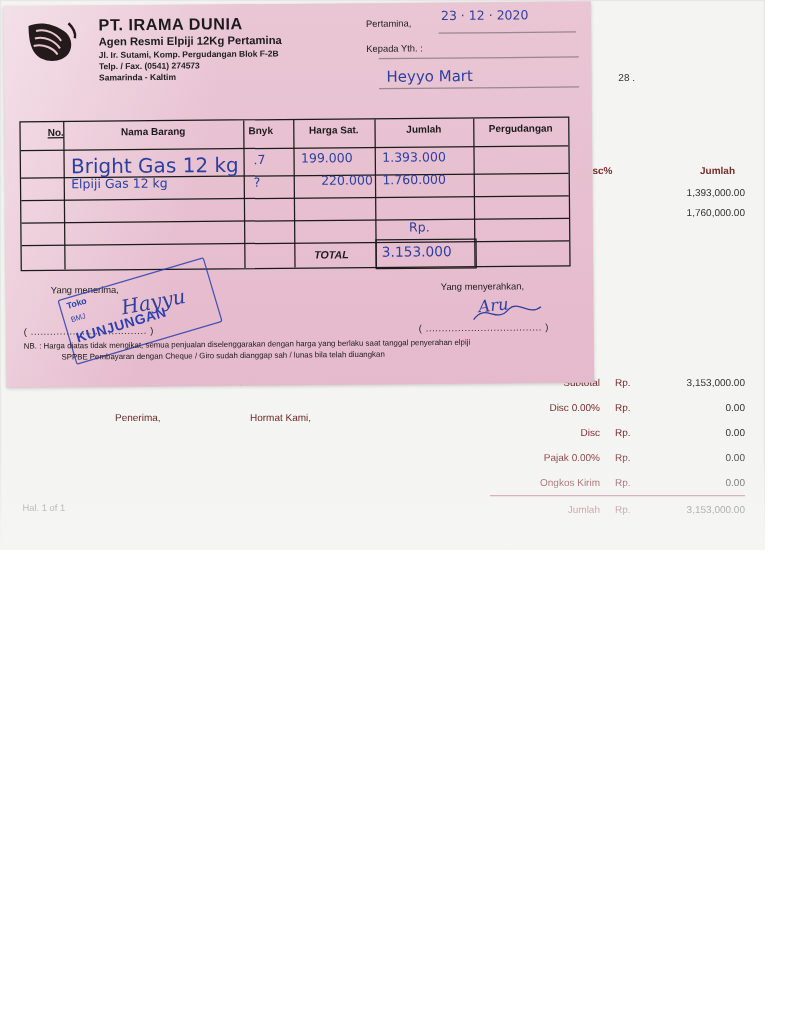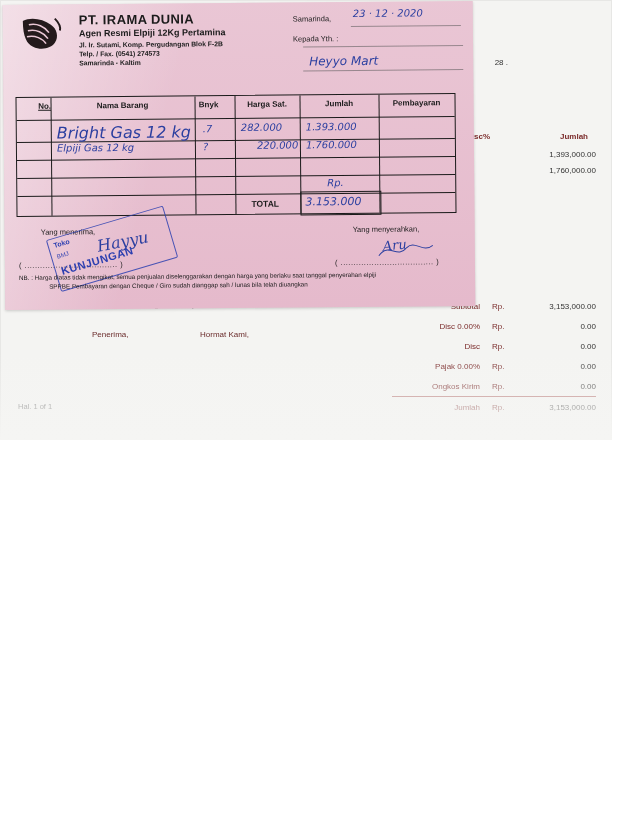--- a/index.html
+++ b/index.html
@@ -67,38 +67,38 @@
   .company-sub{
     position:absolute;left:76px;top:24px;font-size:9px;font-weight:bold;color:#1b1b1b;
   }
   .company-addr1{position:absolute;left:76px;top:37px;font-size:6.8px;color:#222;font-weight:bold;}
   .company-addr2{position:absolute;left:76px;top:46px;font-size:6.8px;color:#222;font-weight:bold;}
   .company-addr3{position:absolute;left:76px;top:55px;font-size:6.8px;color:#222;font-weight:bold;}
 
   .f-label{position:absolute;font-size:7.5px;color:#1b1b1b;}
   .hand{
     position:absolute;font-family:"DejaVu Sans", sans-serif;
-    color:#2b3fa0;font-style:italic;
+    color:#2b3fa0;
   }
   .hand-line{
     position:absolute;height:1px;background:#555;opacity:.55;
   }
 
   
   #slip-table{
     position:absolute;left:12px;top:92px;width:438px;height:118px;
     border:1.2px solid #1b1b1b;
   }
   #slip-table .vline{position:absolute;top:0;bottom:0;width:1px;background:#1b1b1b;}
   #slip-table .hline{position:absolute;left:0;right:0;height:1px;background:#1b1b1b;}
   #slip-table .th{
     position:absolute;top:4px;font-size:8px;font-weight:bold;color:#1b1b1b;text-align:center;
   }
   .total-cell{
-    position:absolute;font-size:8.5px;font-weight:bold;color:#1b1b1b;
+    position:absolute;font-size:8.5px;font-weight:bold;color:#1b1b1b;font-style:italic;
   }
   .total-box{
     position:absolute;border:1.2px solid #1b1b1b;
   }
 
   .sign-label{position:absolute;font-size:7.5px;color:#1b1b1b;}
   .dots{position:absolute;font-size:7.5px;color:#1b1b1b;letter-spacing:.5px;}
   .nb{
     position:absolute;font-size:6.3px;color:#1b1b1b;line-height:1.45;
   }
@@ -191,21 +191,21 @@
     <path d="M10 22 C18 20, 26 24, 29 29" stroke="#e9c6d4" stroke-width="1.6" fill="none"></path>
     <path d="M38 4 C42 8, 44 12, 43 16" stroke="#241a1c" stroke-width="2" fill="none"></path>
   </svg>
 
   <div class="company-name">PT. IRAMA DUNIA</div>
   <div class="company-sub">Agen Resmi Elpiji 12Kg Pertamina</div>
   <div class="company-addr1">Jl. Ir. Sutami, Komp. Pergudangan Blok F-2B</div>
   <div class="company-addr2">Telp. / Fax. (0541) 274573</div>
   <div class="company-addr3">Samarinda - Kaltim</div>
 
-  <div class="f-label" style="left:290px;top:12px;">Samarinda,</div>
+  <div class="f-label" style="left:290px;top:12px;">Pertamina,</div>
   <div class="hand" style="left:350px;top:6px;font-size:10px;">23 · 12 · 2020</div>
   <div class="hand-line" style="left:348px;top:24px;width:110px;"></div>
 
   <div class="f-label" style="left:290px;top:32px;">Kepada Yth. :</div>
   <div class="hand" style="left:306px;top:52px;font-size:12px;">Heyyo  Mart</div>
   <div class="hand-line" style="left:300px;top:44px;width:160px;"></div>
   <div class="hand-line" style="left:300px;top:68px;width:160px;"></div>
 
   <div id="slip-table">
 
@@ -219,25 +219,25 @@
     <div class="hline" style="top:44px;"></div>
     <div class="hline" style="top:62px;"></div>
     <div class="hline" style="top:80px;"></div>
     <div class="hline" style="top:98px;"></div>
 
     <div class="th" style="left:0px;width:56px;text-decoration:underline;">No.</div>
     <div class="th" style="left:34px;width:144px;">Nama Barang</div>
     <div class="th" style="left:178px;width:28px;">Bnyk</div>
     <div class="th" style="left:218px;width:65px;">Harga Sat.</div>
     <div class="th" style="left:283px;width:79px;">Jumlah</div>
-    <div class="th" style="left:362px;width:76px;">Pembayaran</div>
+    <div class="th" style="left:362px;width:76px;">Pergudangan</div>
 
     <div class="hand" style="left:40px;top:26px;font-size:16px;">Bright Gas 12 kg</div>
     <div class="hand" style="left:186px;top:27px;font-size:10px;">.7</div>
-    <div class="hand" style="left:224px;top:26px;font-size:10px;">282.000</div>
+    <div class="hand" style="left:224px;top:26px;font-size:10px;">199.000</div>
     <div class="hand" style="left:289px;top:26px;font-size:10px;text-align:center;">1.393.000</div>
 
     <div class="hand" style="left:40px;top:45px;font-size:10px;">Elpiji Gas 12 kg</div>
     <div class="hand" style="left:186px;top:45px;font-size:10px;">?</div>
     <div class="hand" style="left:240px;top:44px;font-size:10px;">220.000</div>
     <div class="hand" style="left:289px;top:44px;font-size:10px;">1.760.000</div>
 
     <div class="hand" style="left:310px;top:82px;font-size:10px;">Rp.</div>
 
     <div class="total-cell" style="left:234px;top:103px;">TOTAL</div>

